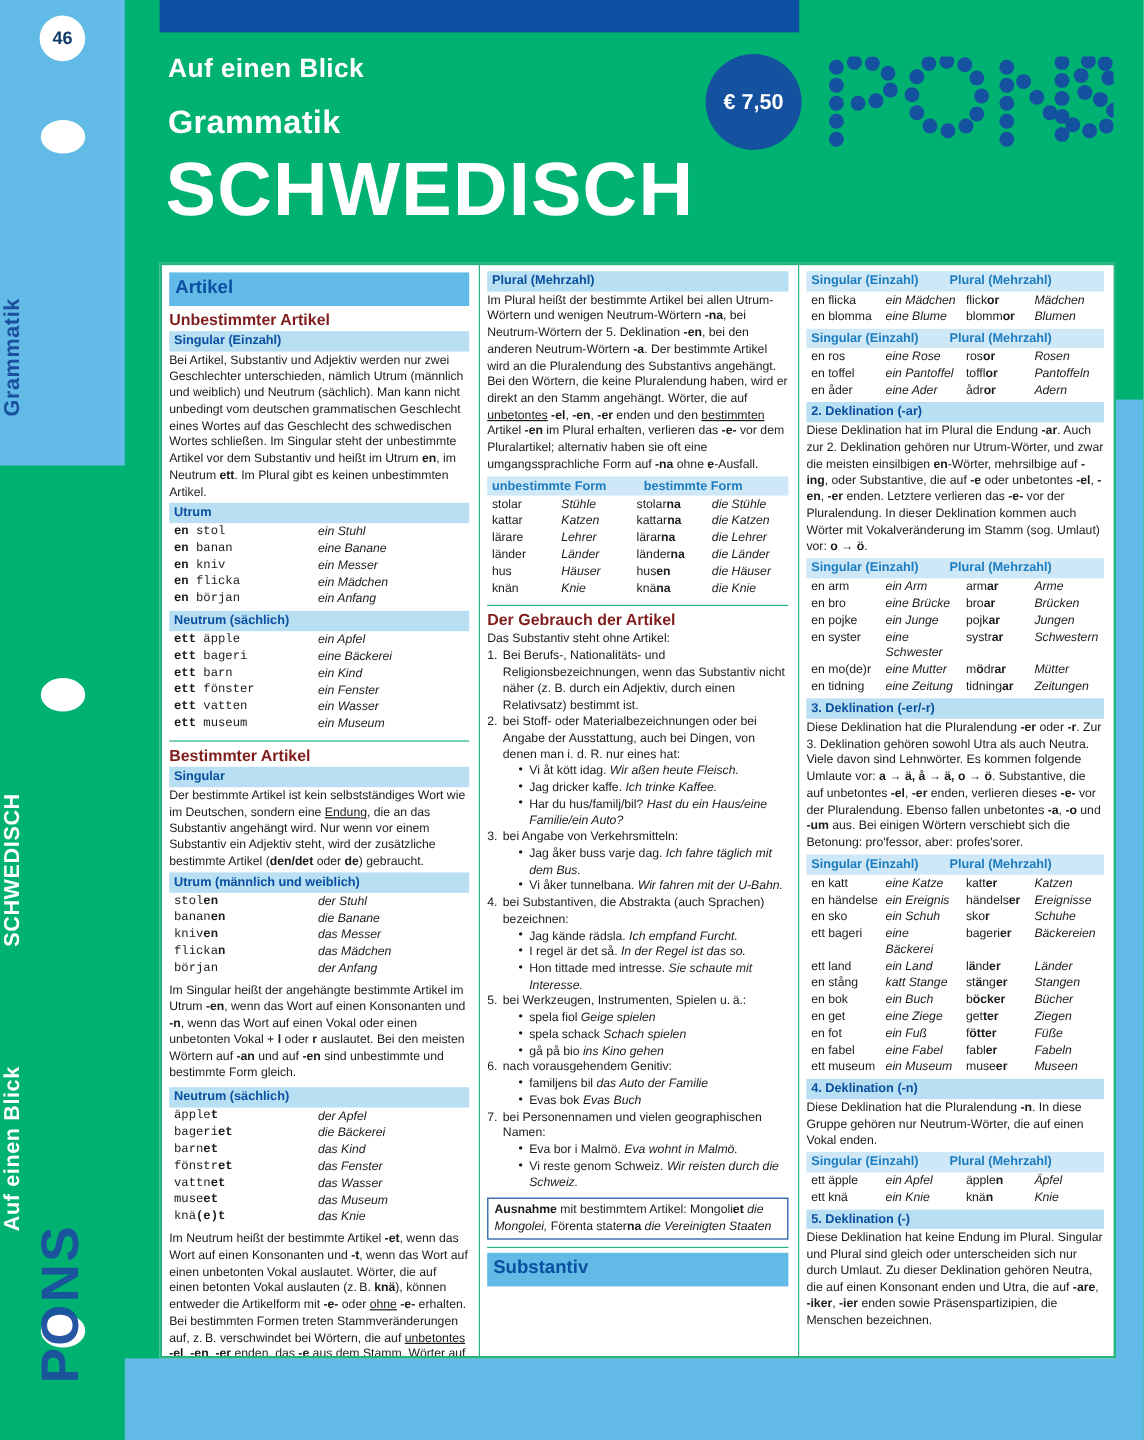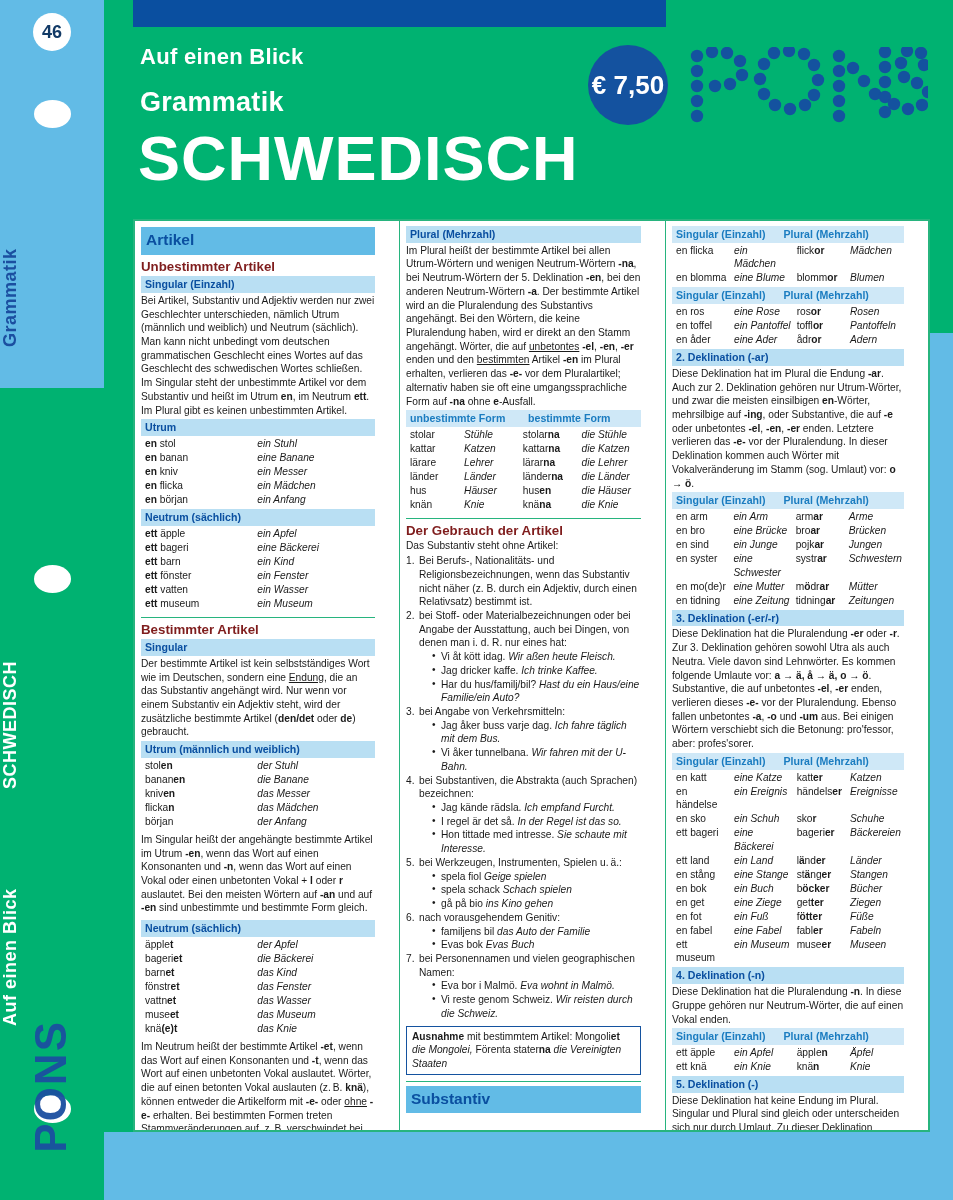--- a/index.html
+++ b/index.html
@@ -26,21 +26,21 @@
     background:#ffffff; border-radius:50%;
   }
   .punch.p1 { top:100px; }
   .punch.p2 { top:565px; }
   .punch.p3 { top:1095px; }
 
   .pagenum {
     position:absolute; left:33px; top:13px; width:38px; height:38px;
     background:#ffffff; border-radius:50%;
     display:flex; align-items:center; justify-content:center;
-    font-size:18px; font-weight:bold; color:#123a66;
+    font-size:15px; font-weight:bold; color:#123a66;
   }
 
   .rail-text {
     position:absolute; left:0; width:104px;
     text-align:center;
     writing-mode: vertical-rl;
     transform: rotate(180deg);
     font-weight:bold; letter-spacing:0.5px;
     white-space:nowrap;
   }
@@ -68,33 +68,33 @@
   }
   .hdr .sub1 { position:absolute; left:7px; top:17px; font-size:22px; font-weight:bold; letter-spacing:0.3px;}
   .hdr .sub2 { position:absolute; left:7px; top:60px; font-size:27px; font-weight:bold; letter-spacing:0.3px;}
   .hdr .title { position:absolute; left:5px; top:100px; font-size:63px; font-weight:bold; letter-spacing:1px; line-height:1; }
 
   .price-badge {
     position:absolute; left:455px; top:18px;
     width:80px; height:80px; border-radius:50%;
     background:#14529f; color:#fff;
     display:flex; align-items:center; justify-content:center;
-    font-size:26px; font-weight:bold;
+    font-size:18px; font-weight:bold;
   }
   .pons-logo { position:absolute; left:555px; top:20px; }
 
   
   .content {
     position:absolute; left:133px; top:219px; width:797px; height:913px;
     background:#ffffff;
     border:2px solid #27b47e;
     display:flex;
   }
   .col {
-    height:100%; padding:4px 24px 0 6px; overflow:hidden;
+    height:100%; padding:4px 8px 0 6px; overflow:hidden;
   }
   .col1 { width:265px; border-right:1px solid #27b47e; }
   .col2 { width:266px; border-right:1px solid #27b47e; }
   .col3 { width:262px; }
 
   
   .col { font-size:10.2px; line-height:1.345; color:#1a1a1a; }
 
   .bigbar {
     background:#62bbe6; color:#0a4fa0;
@@ -118,21 +118,21 @@
   .tblhdr .c2 { width:48%; }
   .tblhdr3 .c1 { width:48%; }
   .tblhdr3 .c2 { width:52%; }
 
   p.t { margin:0 0 1px 0; text-align:left; }
   .sep-line { border-top:1px solid #27b47e; margin:6px 0 4px 0; }
 
   table.wl { width:100%; border-collapse:collapse; margin:0 0 2px 0; }
   table.wl td { padding:0 0 0.4px 4px; vertical-align:top; font-size:10.2px; line-height:1.335;}
   table.wl td.it { font-style:italic; }
-  table.wl td.w1 { width:48%; }
+  table.wl td.w1 { width:48%;font-family:Liberation Mono, monospace; }
   table.wl td.w2 { width:52%; }
 
   
   table.q { width:100%; border-collapse:collapse; margin:0 0 2px 0; }
   table.q td { padding:0 2px 0.4px 4px; vertical-align:top; font-size:10.2px; line-height:1.335; }
   table.q td.it { font-style:italic; }
   table.q td.a { width:25%; }
   table.q td.b { width:27%; }
   table.q td.c { width:23%; }
   table.q td.d { width:25%; }
@@ -546,21 +546,21 @@
               <td class="c">arm<b>ar</b></td>
               <td class="d it">Arme</td>
             </tr>
         <tr>
               <td class="a">en bro</td>
               <td class="b it">eine Brücke</td>
               <td class="c">bro<b>ar</b></td>
               <td class="d it">Brücken</td>
             </tr>
         <tr>
-              <td class="a">en sind</td>
+              <td class="a">en pojke</td>
               <td class="b it">ein Junge</td>
               <td class="c">pojk<b>ar</b></td>
               <td class="d it">Jungen</td>
             </tr>
         <tr>
               <td class="a">en syster</td>
               <td class="b it">eine Schwester</td>
               <td class="c">systr<b>ar</b></td>
               <td class="d it">Schwestern</td>
             </tr>
@@ -613,21 +613,21 @@
               <td class="d it">Bäckereien</td>
             </tr>
         <tr>
               <td class="a">ett land</td>
               <td class="b it">ein Land</td>
               <td class="c">l<b>ä</b>nd<b>er</b></td>
               <td class="d it">Länder</td>
             </tr>
         <tr>
               <td class="a">en stång</td>
-              <td class="b it">eine Stange</td>
+              <td class="b it">katt Stange</td>
               <td class="c">st<b>ä</b>ng<b>er</b></td>
               <td class="d it">Stangen</td>
             </tr>
         <tr>
               <td class="a">en bok</td>
               <td class="b it">ein Buch</td>
               <td class="c">b<b>öcker</b></td>
               <td class="d it">Bücher</td>
             </tr>
         <tr>

